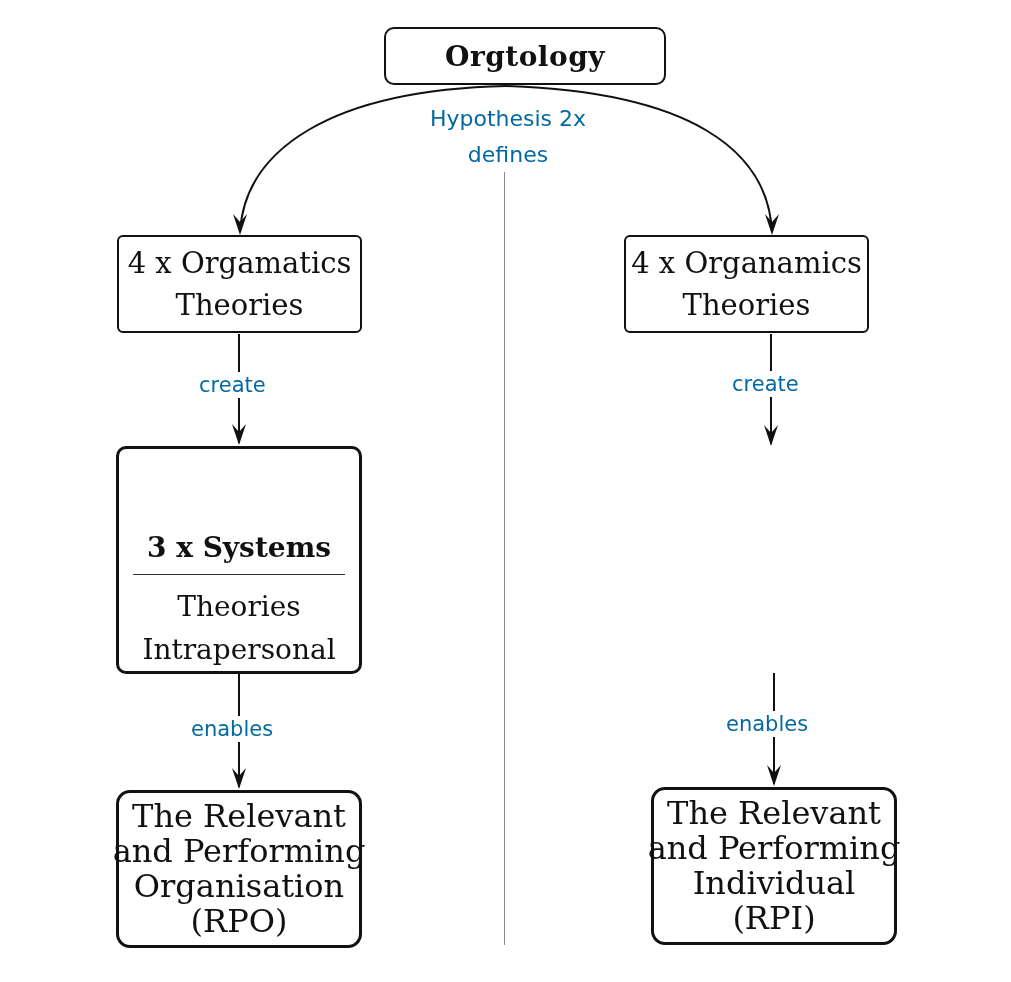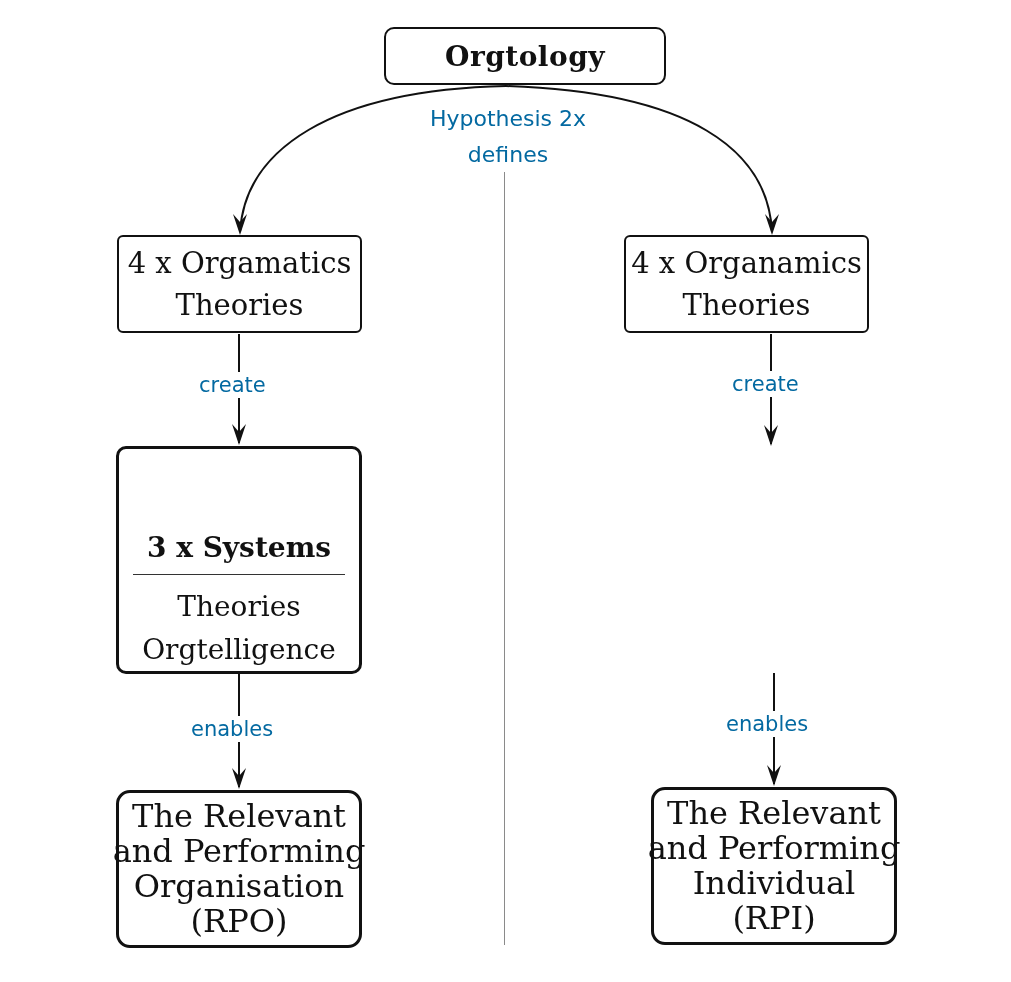--- a/index.html
+++ b/index.html
@@ -81,21 +81,21 @@
     <div class="line">4 x Orgamatics</div>
     <div class="line">Theories</div>
   </div>
 
   <div class="label" style="left:196px; top:372px;">create</div>
 
   <div class="box bold sys-left">
     <div class="heading">3 x Systems</div>
     <div class="rule"></div>
     <div class="item">Theories</div>
-    <div class="item">Orgtelligence</div>
+    <div class="item">Intrapersonal</div>
   </div>
 
   <div class="label" style="left:188px; top:716px;">enables</div>
 
   <div class="box outcome out-left">
     <div class="line">The Relevant</div>
     <div class="line">and Performing</div>
     <div class="line">Organisation</div>
     <div class="line">(RPO)</div>
   </div>

